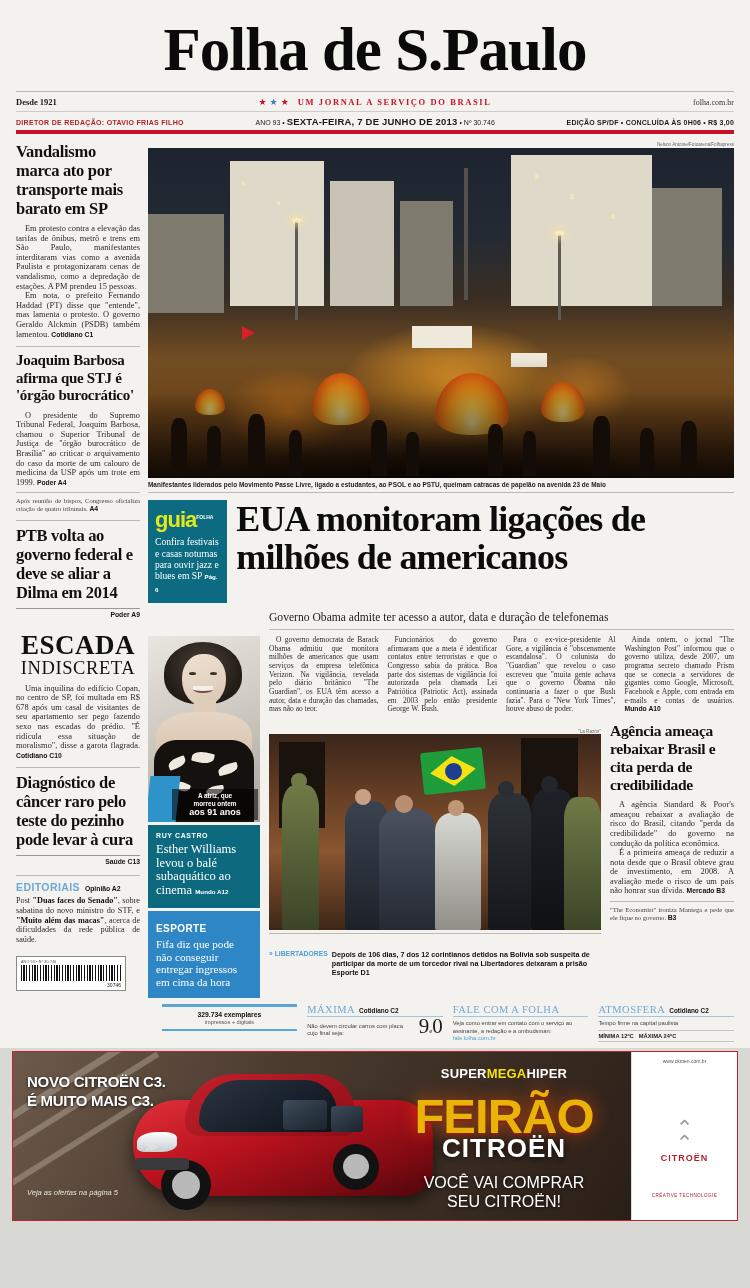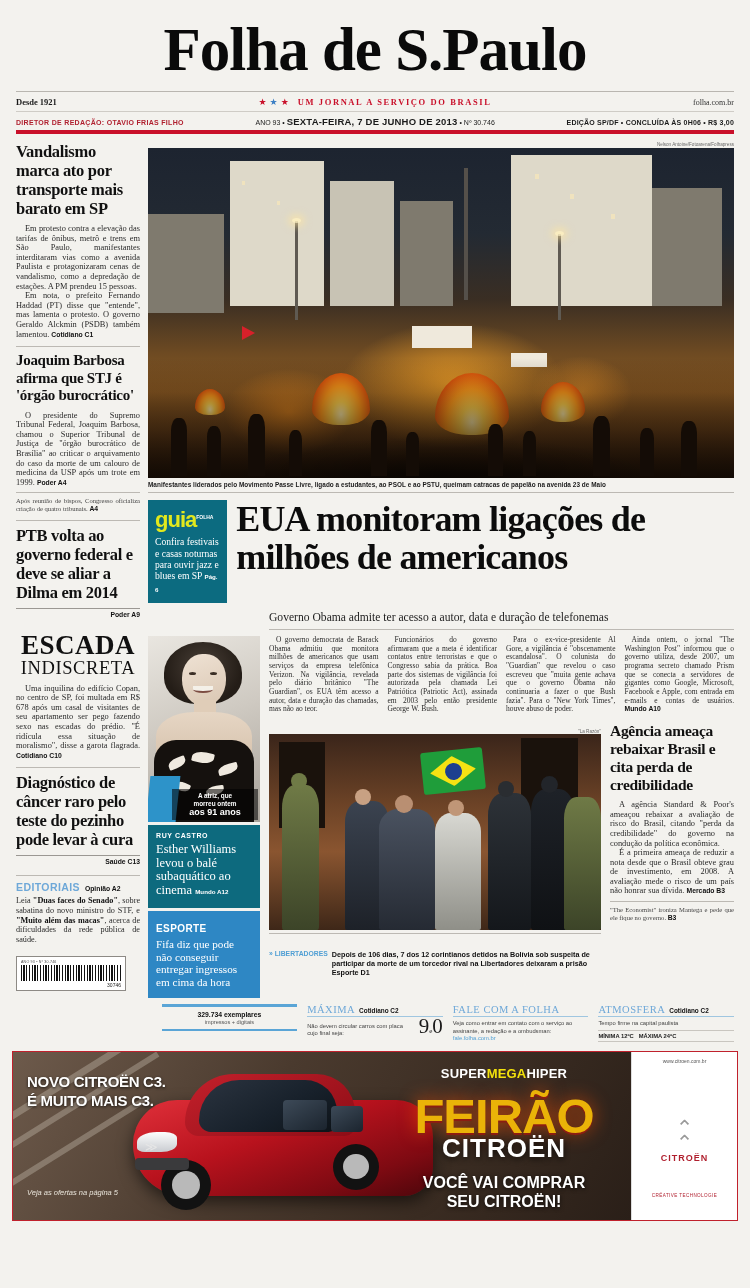--- a/index.html
+++ b/index.html
@@ -4,21 +4,21 @@
 <style>
   * { box-sizing: border-box; margin: 0; padding: 0; }
   html, body {
     width: 750px; height: 1288px;
     background: #d8d8d4;
     font-family: "Liberation Serif", serif;
     overflow: hidden;
   }
   .page {
     position: relative;
-    width: 750px; height: 1288px;
+    width: 750px; height: 1048px;
     background: #f3f2ee;
   }
 
   
   .masthead { padding: 6px 16px 0 16px; background:#f3f2ee; }
   .logo {
     text-align: center;
     font-family: "Liberation Serif", serif;
     font-weight: bold;
     font-size: 61px;
@@ -301,21 +301,21 @@
     font-weight:bold; font-size:15px; line-height:19px; letter-spacing:-.3px; text-shadow:0 1px 3px rgba(0,0,0,.8);}
   .ad-note { position:absolute; left:14px; bottom:23px; color:#e9e4da; font-family:"Liberation Sans",sans-serif;
     font-size:7.5px; font-style:italic; }
   .ad-right { position:absolute; right:12px; top:14px; width:230px; text-align:center; }
   .ad-super { font-family:"Liberation Sans",sans-serif; font-weight:bold; font-size:13px; color:#fff; letter-spacing:.2px;}
   .ad-super .mega { color:#f3e20c; }
   .ad-feirao { font-family:"Liberation Sans",sans-serif; font-weight:bold; font-size:49px; line-height:42px;
     color:#eab308; letter-spacing:-1px; text-shadow: 0 2px 0 #8c1d12, 0 0 18px rgba(255,80,0,.75); margin-top:14px;}
   .ad-citroen { font-family:"Liberation Sans",sans-serif; font-weight:bold; font-size:26px; line-height:26px;
     color:#fff; letter-spacing:1px; text-shadow:0 2px 6px rgba(0,0,0,.7); margin-top:-2px;}
-  .ad-cta { font-family:"Liberation Sans",sans-serif; font-weight:bold; font-size:16px; line-height:19px;
+  .ad-cta { font-family:"Liberation Sans",sans-serif; font-weight:normal; font-size:16px; line-height:19px;
     color:#fff; margin-top:12px; text-shadow:0 1px 4px rgba(0,0,0,.8);}
   .ad-side { width:106px; flex:0 0 106px; background:#fff; position:relative; border-left:1px solid #ddd; }
   .ad-url { font-family:"Liberation Sans",sans-serif; font-size:5px; color:#555; text-align:center; padding-top:6px;}
   .ad-logo { position:absolute; left:0; right:0; top:68px; text-align:center; }
   .ad-chev2 { font-size:21px; color:#9a9a9a; line-height:15px; font-family:"Liberation Sans",sans-serif; }
   .ad-brand { font-family:"Liberation Sans",sans-serif; font-weight:bold; font-size:9px; color:#b01f2e; letter-spacing:1px; margin-top:3px;}
   .ad-tag { position:absolute; left:0; right:0; bottom:22px; text-align:center;
     font-family:"Liberation Sans",sans-serif; font-size:4.6px; color:#b01f2e; letter-spacing:.4px;}
 </style>
 </head>
@@ -391,21 +391,21 @@
         <h2 class="hl">Diagnóstico de câncer raro pelo teste do pezinho pode levar à cura</h2>
         <div class="sec-rule-r"></div>
         <div class="ref ref-right">Saúde C13</div>
       </div>
 
       <div class="edit-head">
         <span class="edit-title">EDITORIAIS</span>
         <span class="edit-ref">Opinião A2</span>
       </div>
       <div class="edit-body">
-        <span>Leia </span><b>"Duas faces do Senado"</b><span>, sobre sabatina do novo ministro do STF, e </span><b>"Muito além das macas"</b><span>, acerca de dificuldades da rede pública de saúde.</span>
+        <span>Post </span><b>"Duas faces do Senado"</b><span>, sobre sabatina do novo ministro do STF, e </span><b>"Muito além das macas"</b><span>, acerca de dificuldades da rede pública de saúde.</span>
       </div>
 
       <div class="barcode-box">
         <div class="bc-top">ANO 93 • Nº 30.746</div>
         <div class="bc-lines"></div>
         <div class="bc-num">30746</div>
       </div>
     </div>
 
     <div class="col-main">

